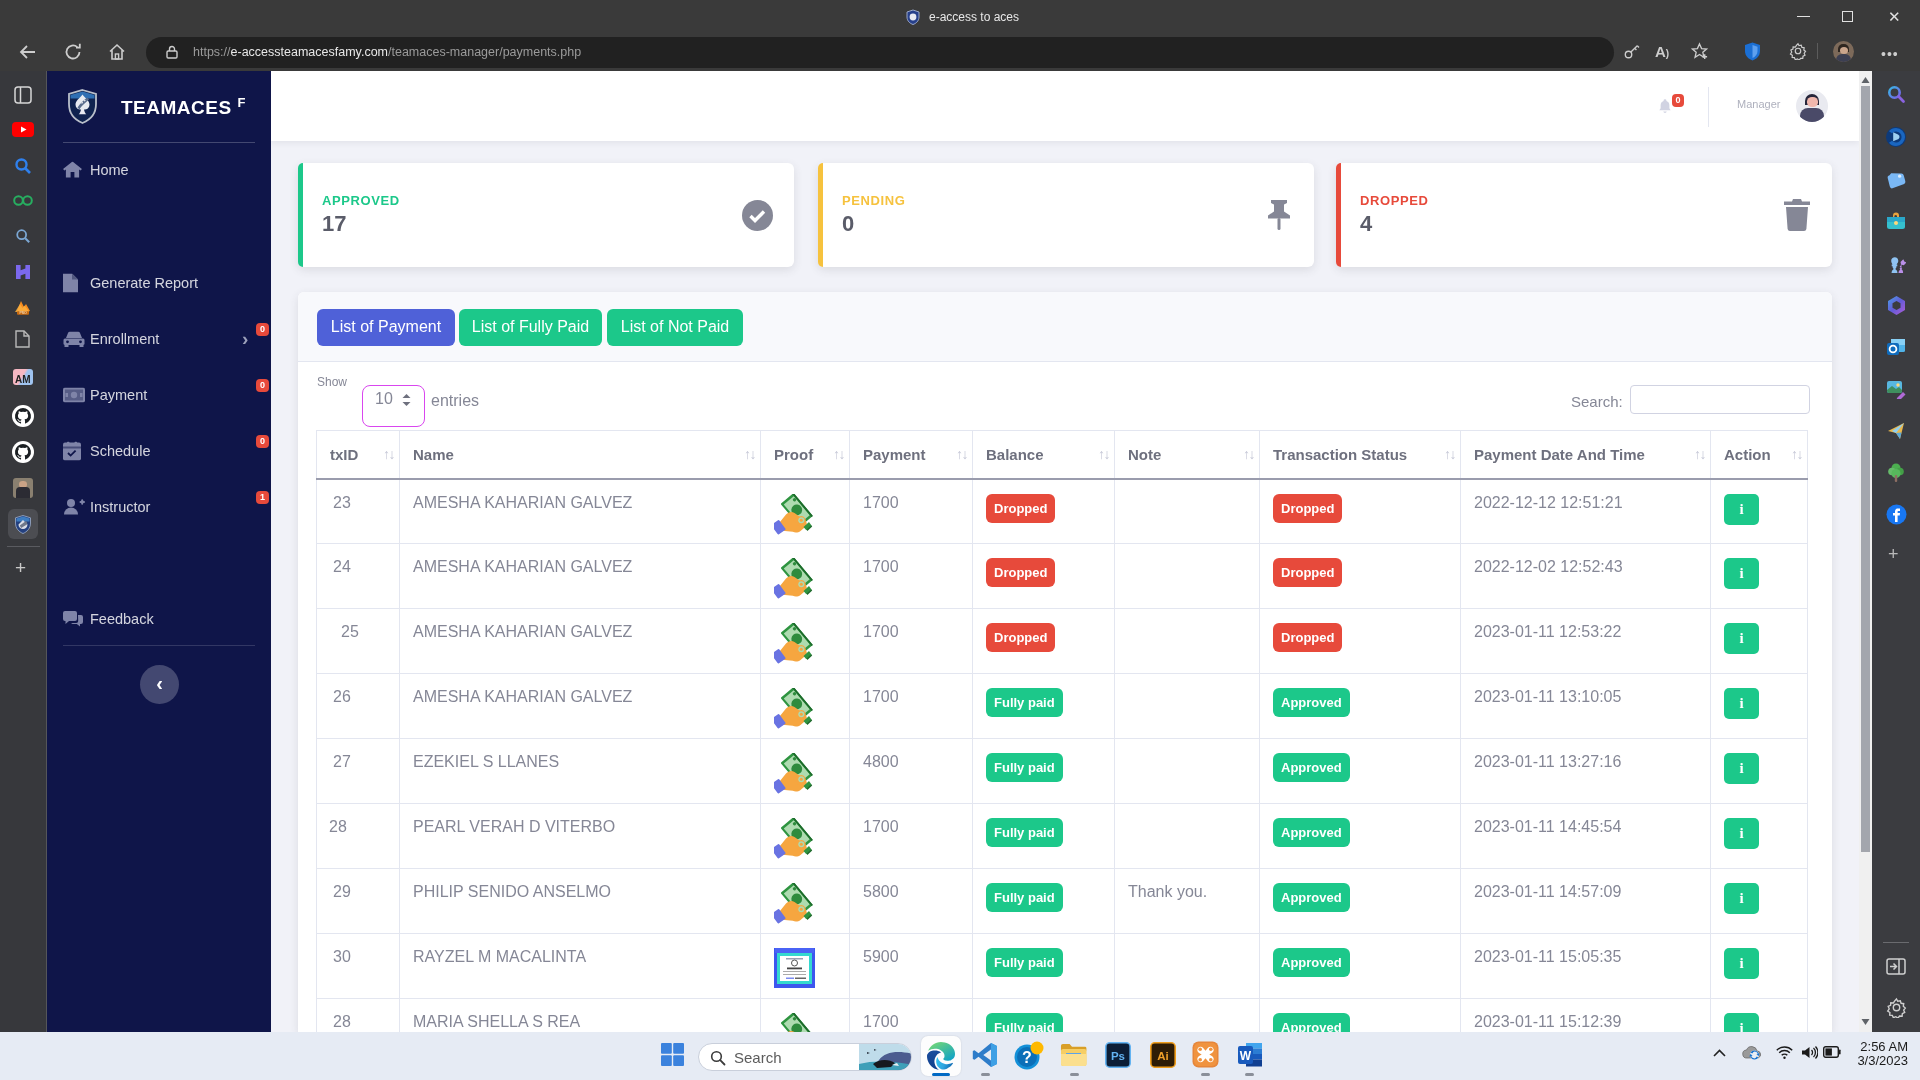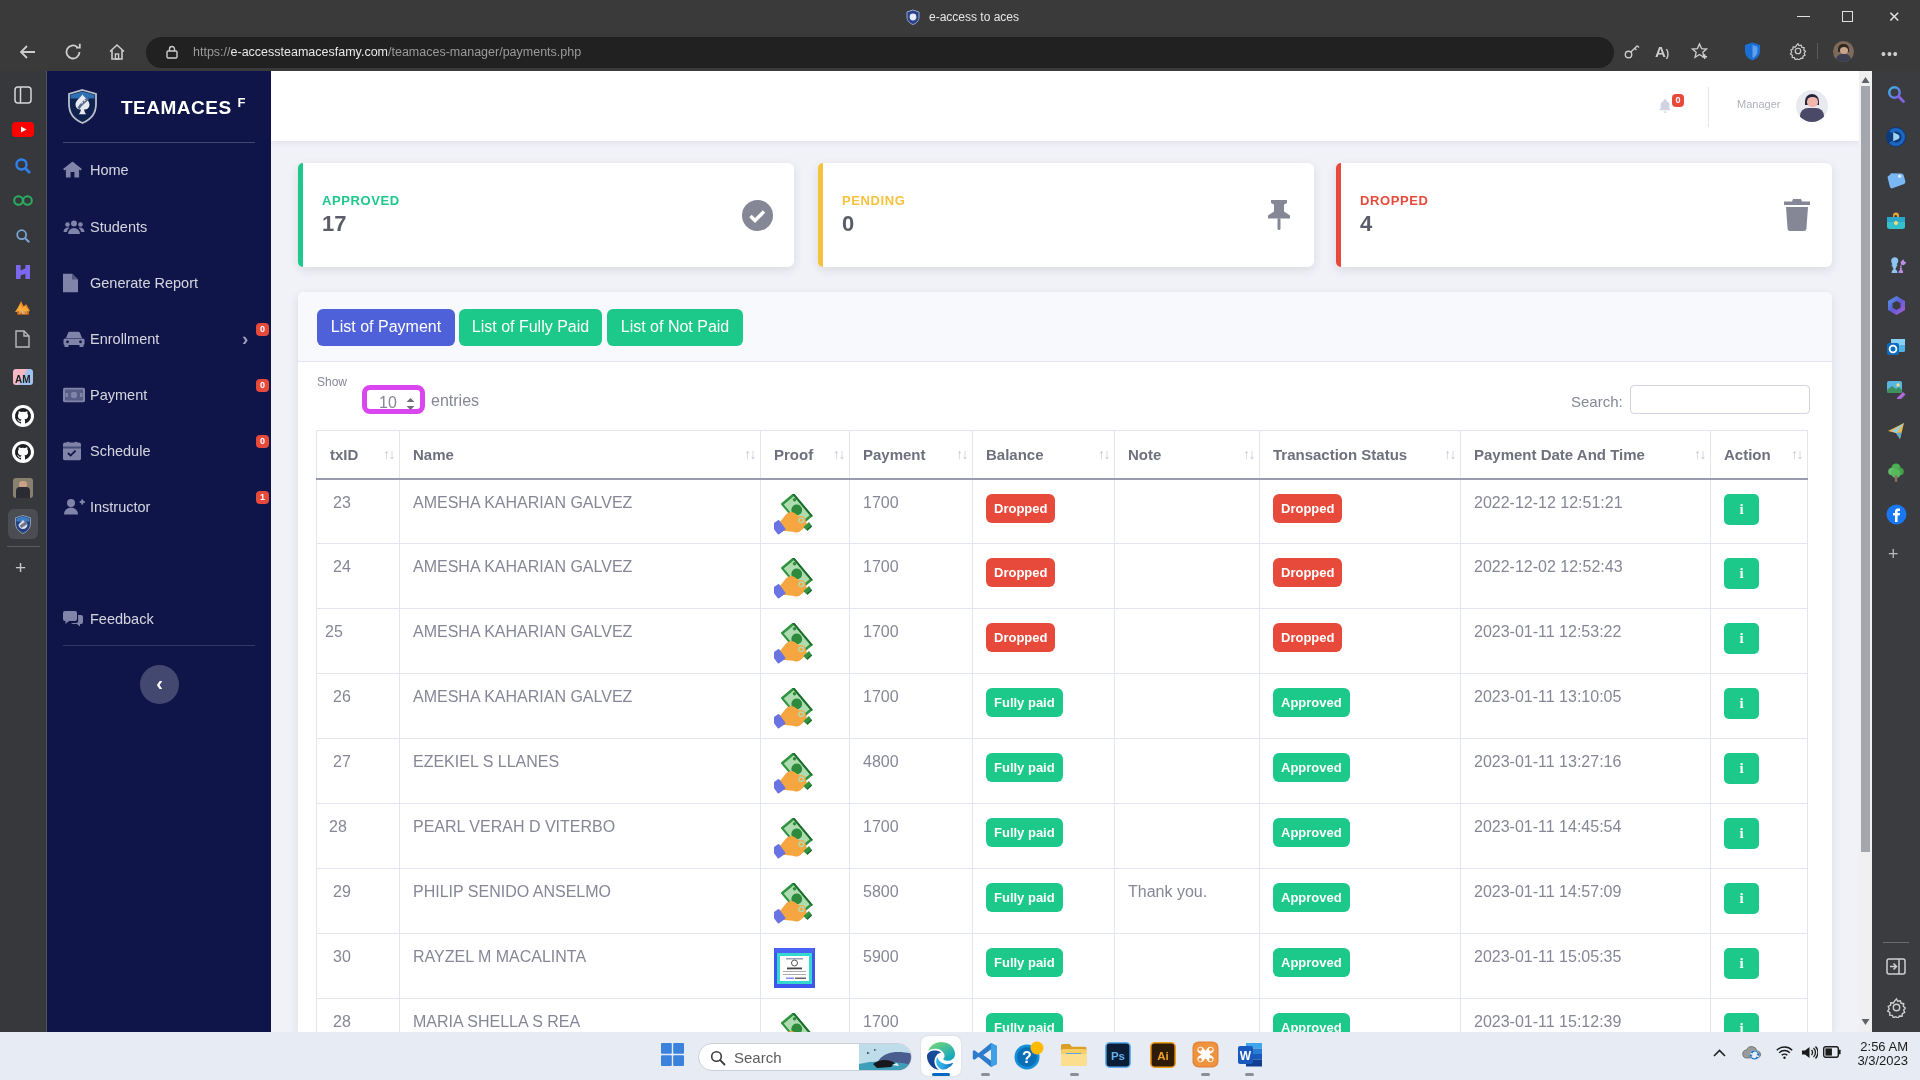--- a/index.html
+++ b/index.html
@@ -202,30 +202,20 @@
           <path d="M13.2 13.9 l1.2-1 .7.9 -1.2 1 z M15.8 11.7 l1.2-1 .7.9 -1.2 1 z" fill="#fff"></path>
         </svg>
       <div class="abs" style="left:74px; top:24px; color:#fff; font-size:19px; font-weight:bold; letter-spacing:.5px;">TEAMACES <span style="font-size:13px; vertical-align:7px;">F</span></div>
       <div class="abs" style="left:16px; top:71px; width:192px; height:1px; background:rgba(255,255,255,.22);"></div>
 
       <div class="navitem" style="top:79px;">
           <svg width="19" height="17" viewBox="0 0 20 18">
             <path d="M10 0 L20 8 18.6 9.6 17 8.4 V17 H12 v-6 H8 v6 H3 V8.4 L1.4 9.6 0 8 Z" fill="#7f84a8"></path>
           </svg>
           <span class="ni-label">Home</span>
-        </div>
-      <div class="navitem" style="top:136px;">
-          <svg width="22" height="16" viewBox="0 0 22 16">
-            <circle cx="11" cy="4.5" r="3" fill="#7f84a8"></circle>
-            <circle cx="4.5" cy="5.5" r="2.3" fill="#7f84a8"></circle>
-            <circle cx="17.5" cy="5.5" r="2.3" fill="#7f84a8"></circle>
-            <path d="M5 15 a6 6 0 0 1 12 0 z" fill="#7f84a8"></path>
-            <path d="M0.5 13 a4.5 4.5 0 0 1 6-4.2 a7.5 7.5 0 0 0 -2.7 4.2 z M21.5 13 a4.5 4.5 0 0 0 -6-4.2 a7.5 7.5 0 0 1 2.7 4.2 z" fill="#7f84a8"></path>
-          </svg>
-          <span class="ni-label">Students</span>
         </div>
       <div class="navitem" style="top:192px;">
           <svg width="15" height="19" viewBox="0 0 15 19">
             <path d="M0 0 h9 l6 6 v13 H0 z" fill="#7f84a8"></path>
             <path d="M9 0 l6 6 h-6 z" fill="#51587f"></path>
           </svg>
           <span class="ni-label">Generate Report</span>
         </div>
       <div class="navitem" style="top:248px;">
           <svg width="22" height="16" viewBox="0 0 22 16">
@@ -313,21 +303,21 @@
         </svg>
     </div>
 
     <div class="abs" id="tcard">
       <div class="abs" id="tcard-head">
         <div class="btn" style="left:19px; width:138px; background:#4f61d8;"><span>List of Payment</span></div>
         <div class="btn" style="left:161px; width:143px; background:#1cc88a;"><span>List of Fully Paid</span></div>
         <div class="btn" style="left:309px; width:136px; background:#1cc88a;"><span>List of Not Paid</span></div>
       </div>
       <div class="abs" style="left:19px; top:83px; font-size:12px; color:#858796;">Show</div>
-      <div class="abs" style="left:64px; top:93px; width:63px; height:29px; border:5px solid #d946ef; border-radius:8px;">
+      <div class="abs" style="left:64px; top:93px; width:63px; height:42px; border:1px solid #d946ef; border-radius:8px;">
         <div class="abs" style="left:12px; top:4px; font-size:16px; color:#858796;">10</div>
         <svg class="abs" style="left:38px; top:7px;" width="11" height="14" viewBox="0 0 11 14">
             <path d="M1.5 5 L5.5 1 L9.5 5 z M1.5 9 L5.5 13 L9.5 9 z" fill="#6e707e"></path>
           </svg>
       </div>
       <div class="abs" style="left:133px; top:100px; font-size:16px; color:#858796;text-align:right;">entries</div>
       <div class="abs" style="left:1273px; top:101px; font-size:15px; color:#858796;">Search:</div>
       <div class="abs" style="left:1332px; top:93px; width:180px; height:29px; border:1px solid #d1d3e2; border-radius:4px; background:#fff;"></div>
 
       <table class="dt abs" style="left:18px; top:138px;">
@@ -404,21 +394,21 @@
                   <rect x="-0.5" y="27.5" width="9.5" height="12" rx="1" transform="rotate(-36 4 33)" fill="#6973e2"></rect>
                 </svg></td>
               <td>1700</td>
               <td><span class="badge bd-red">Dropped</span></td>
               <td></td>
               <td><span class="badge bd-red">Dropped</span></td>
               <td>2022-12-02 12:52:43</td>
               <td><span class="ibtn">i</span></td>
             </tr>
             <tr>
-              <td style="padding-left:8px;">25</td>
+              <td style="padding-left:24px;">25</td>
               <td>AMESHA KAHARIAN GALVEZ</td>
               <td><svg width="44" height="44" viewBox="0 0 44 44">
                   <g transform="rotate(-40 23 17)">
                     <rect x="15" y="1" width="17" height="30" rx="1" fill="#2e9440"></rect>
                     <rect x="17" y="3.6" width="13" height="24.8" fill="#aedbb0"></rect>
                     <circle cx="23.5" cy="16" r="5.4" fill="#2e8b3d"></circle>
                     <circle cx="28.3" cy="6.8" r="1.7" fill="#2e8b3d"></circle>
                     <circle cx="18.7" cy="25.2" r="1.7" fill="#2e8b3d"></circle>
                     <rect x="30.2" y="1" width="1.8" height="30" fill="#1d6b2b"></rect>
                   </g>

